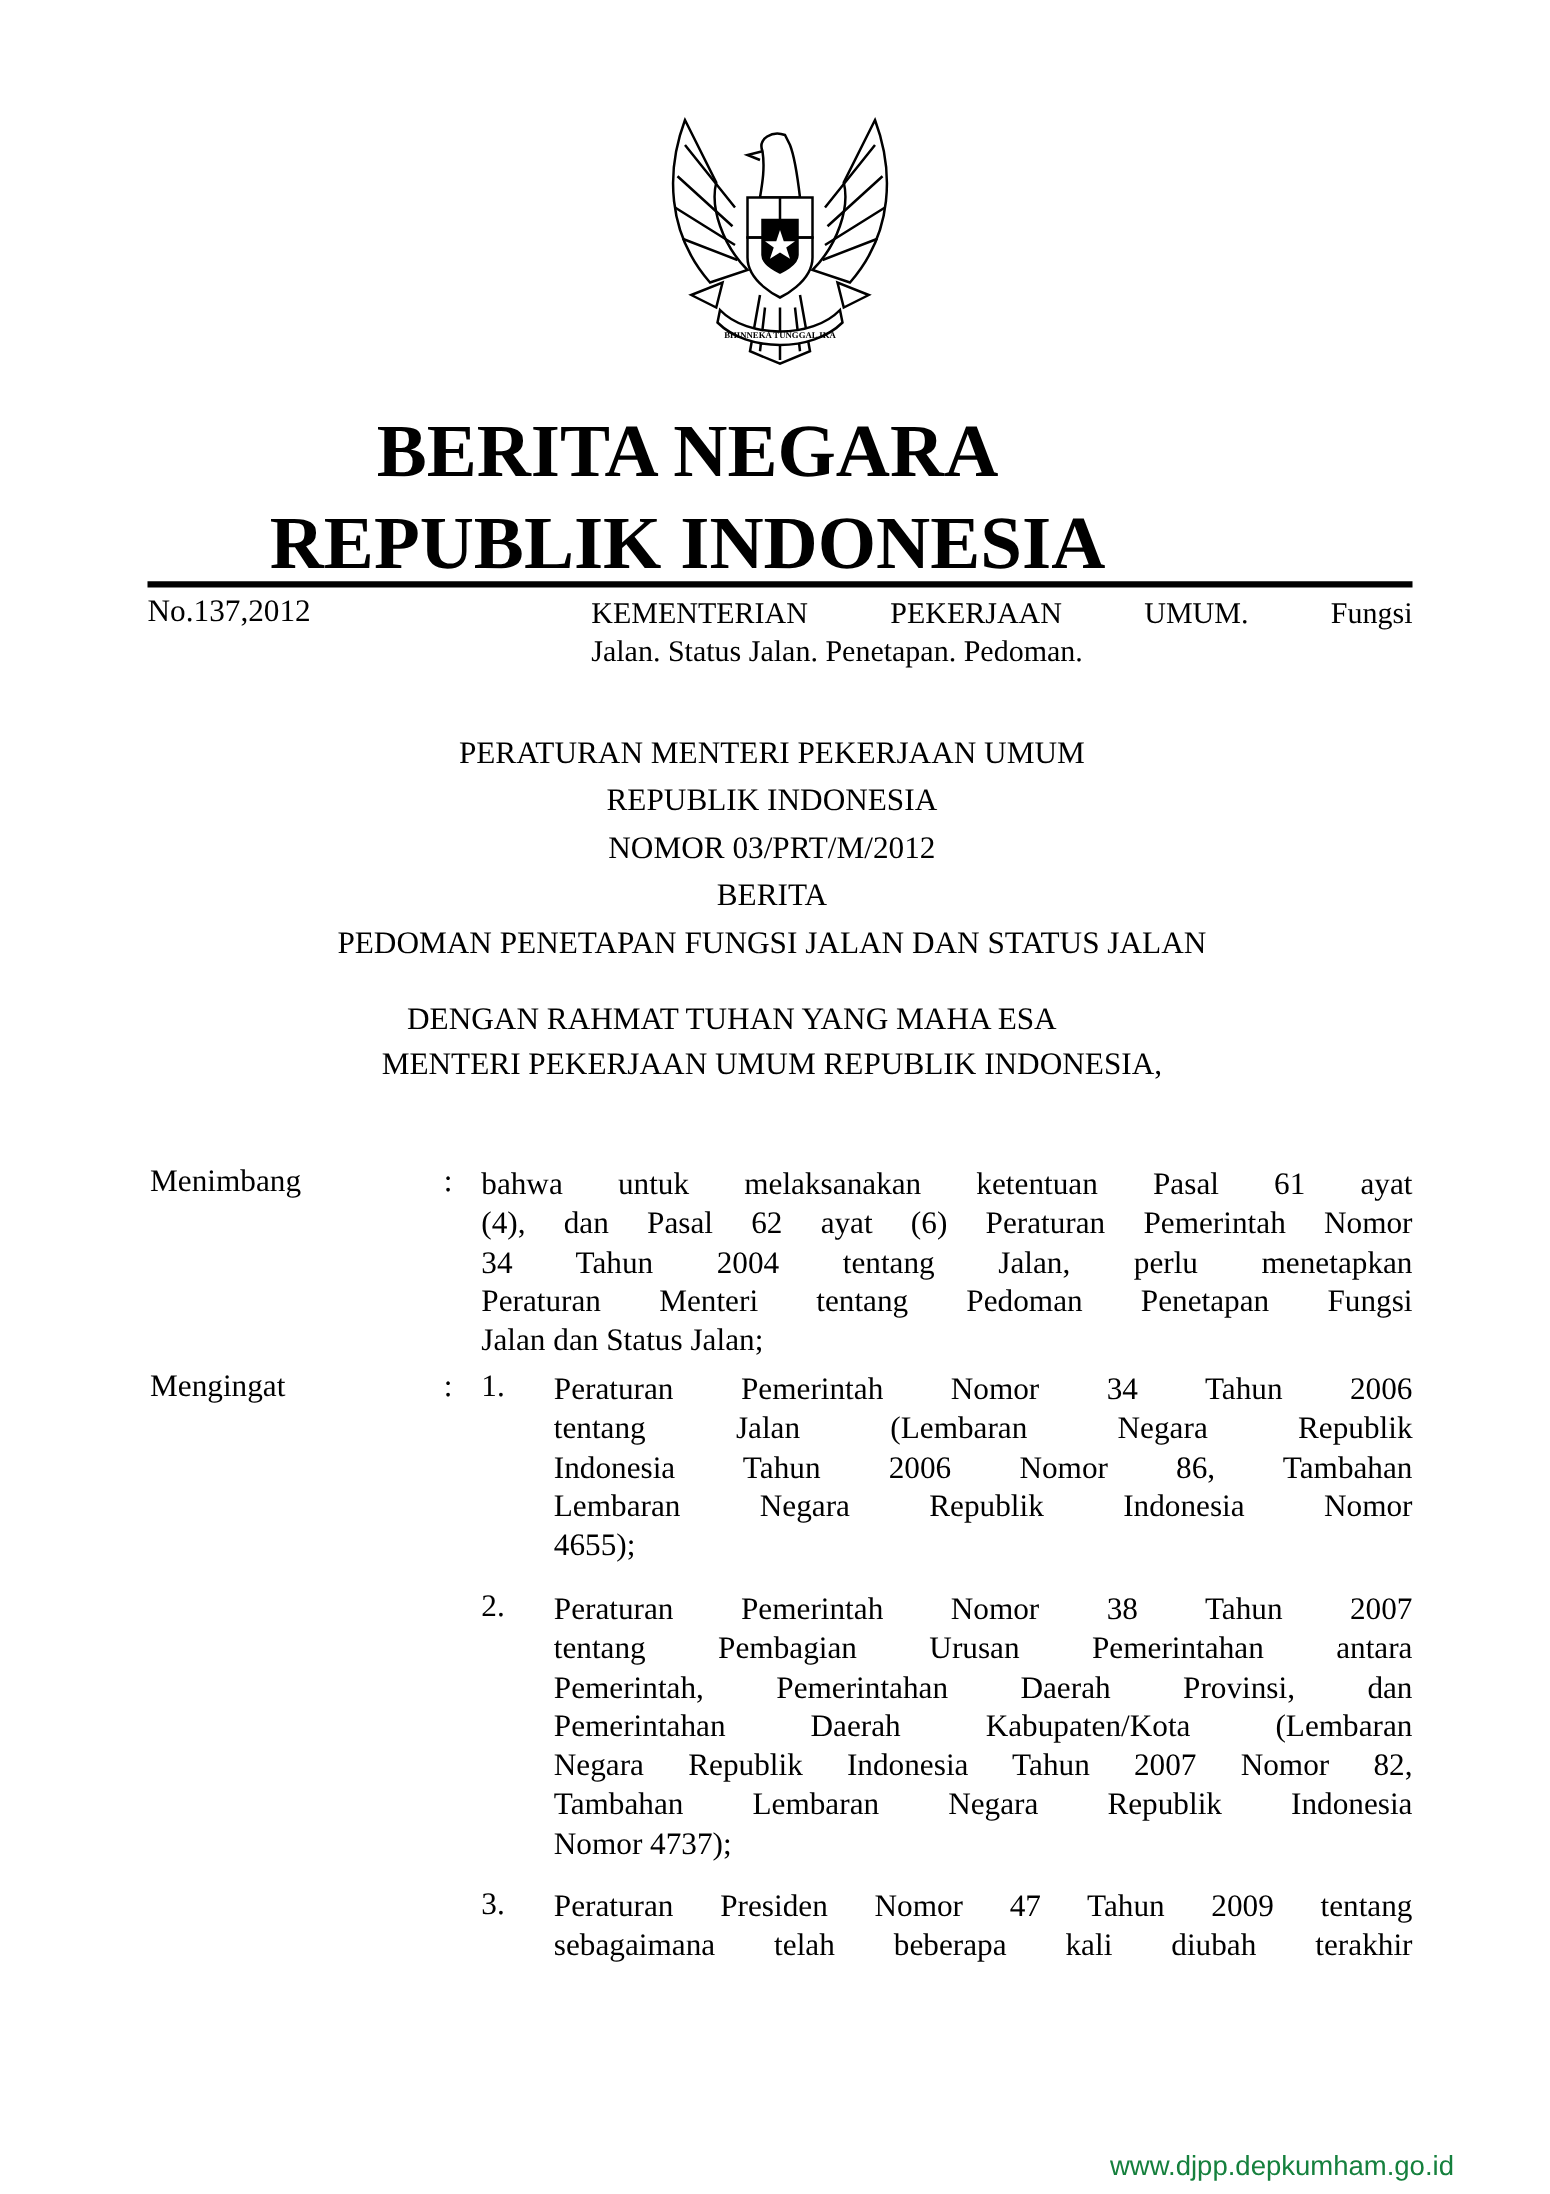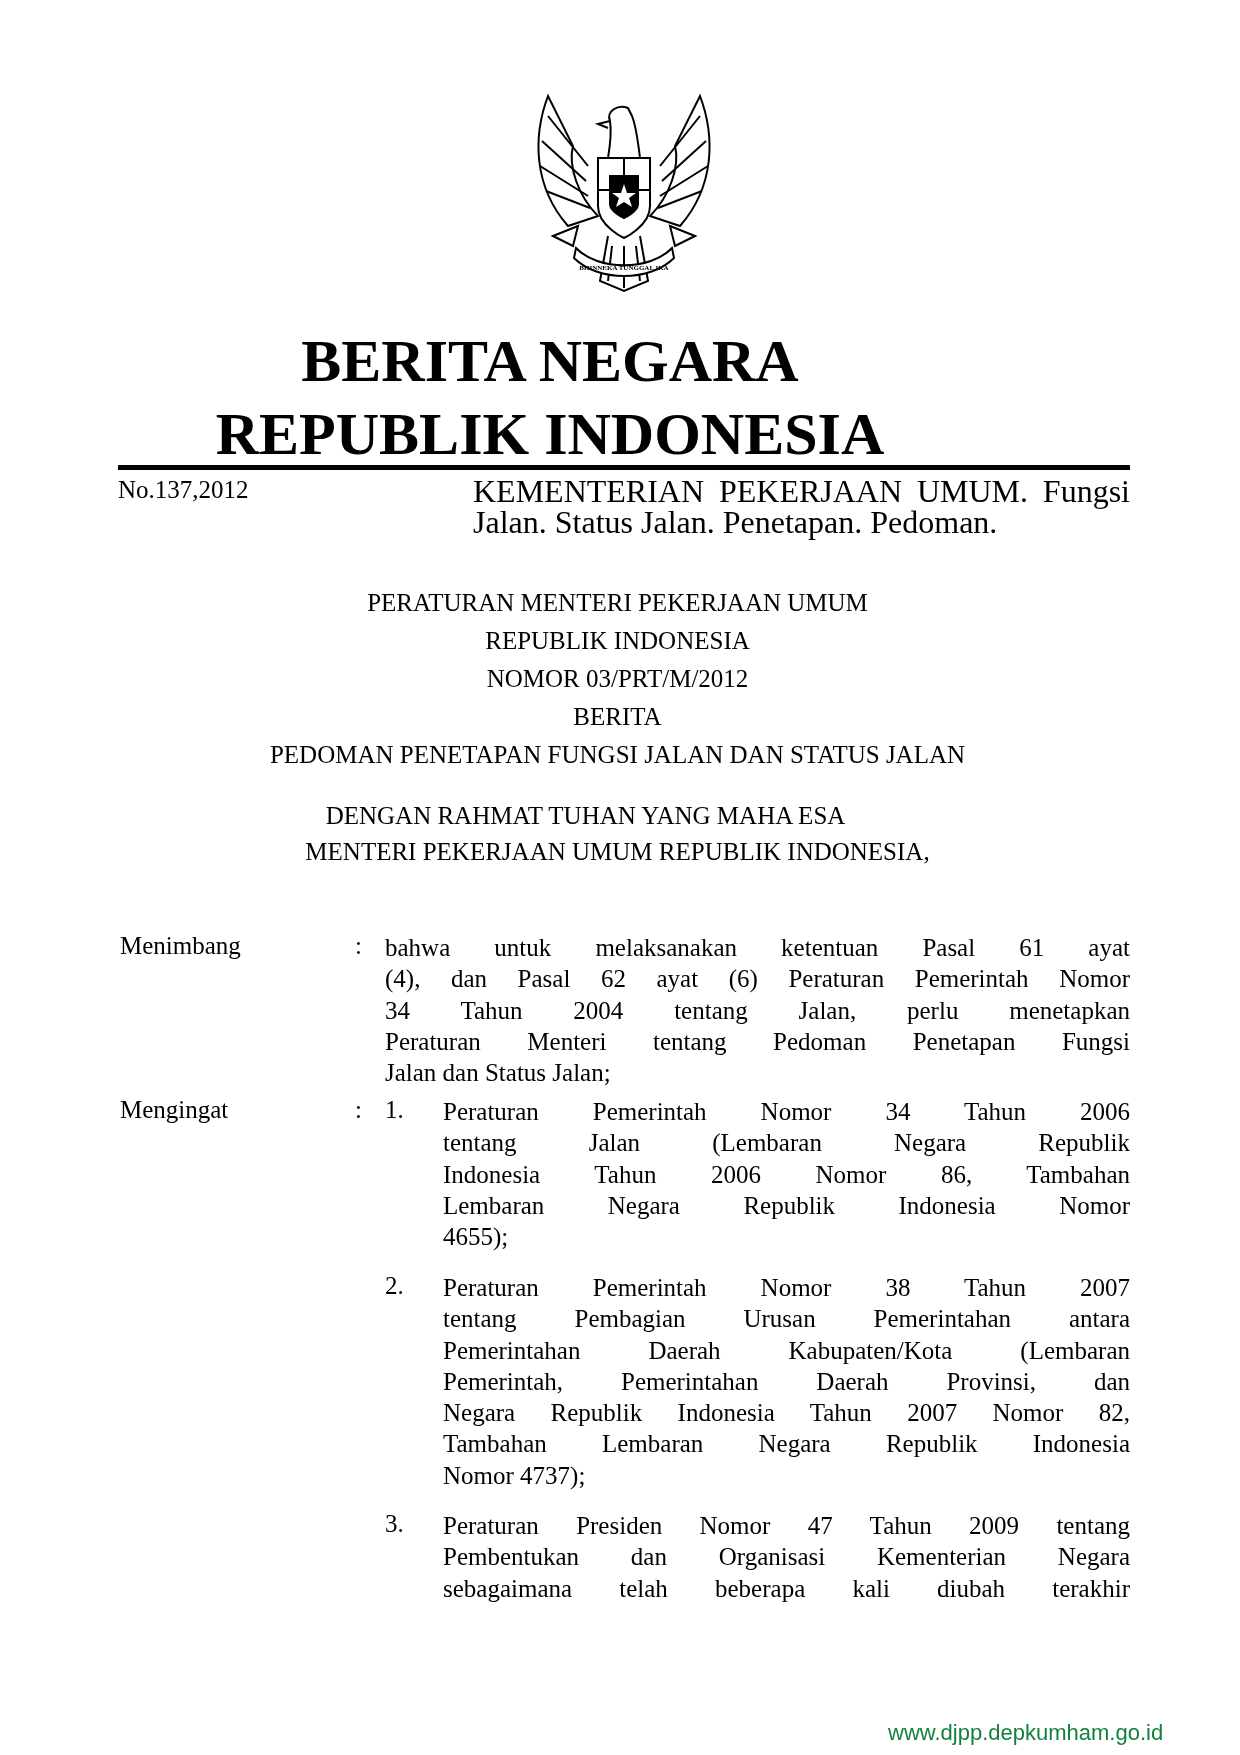--- a/index.html
+++ b/index.html
@@ -5,21 +5,21 @@
   html, body { margin:0; padding:0; background:#ffffff; }
   body { width:1240px; height:1755px; position:relative; overflow:hidden;
          font-family:"Liberation Serif","DejaVu Serif",serif; color:#000; }
   .emblem { position:absolute; left:528px; top:86px; width:192px; height:210px;font-weight:bold; }
   .masthead { position:absolute; left:0; width:1100px; text-align:center;
               font-weight:bold; font-size:60px; letter-spacing:0px; line-height:1; }
   .mh1 { top:331px; }
   .mh2 { top:404px; }
   .rule { position:absolute; left:118px; top:465px; width:1012px; height:5px; background:#000; }
   .no { position:absolute; left:118px; top:476px; font-size:25px; }
-  .subject { position:absolute; left:473px; top:476px; width:657px; font-size:32px;
+  .subject { position:absolute; left:473px; top:476px; width:657px; font-size:24px;
              line-height:31px; text-align:justify; text-align-last:left; }
   .subject .l1 { display:block; text-align:justify; text-align-last:justify; }
   .center { position:absolute; left:0; width:1235px; text-align:center; font-size:25px; }
   .label { position:absolute; left:120px; font-size:25px; }
   .colon { position:absolute; left:355px; font-size:25px; }
   .para { position:absolute; font-size:25px; line-height:31.3px; text-align:justify; }
   .para .ln { display:block; text-align:justify; text-align-last:justify; height:31.3px; white-space:nowrap; }
   .para .ln.last { text-align-last:left; }
   .num { position:absolute; font-size:25px; }
   .watermark { position:absolute; left:888px; top:1720px; font-family:"Liberation Sans","DejaVu Sans",sans-serif;
@@ -93,27 +93,26 @@
   <span class="ln">tentang Jalan (Lembaran Negara Republik</span>
   <span class="ln">Indonesia Tahun 2006 Nomor 86, Tambahan</span>
   <span class="ln">Lembaran Negara Republik Indonesia Nomor</span>
   <span class="ln last">4655);</span>
 </div>
 
 <div class="num" style="left:385px; top:1272px">2.</div>
 <div class="para" style="left:443px; top:1272px; width:687px">
   <span class="ln">Peraturan Pemerintah Nomor 38 Tahun 2007</span>
   <span class="ln">tentang Pembagian Urusan Pemerintahan antara</span>
+  <span class="ln">Pemerintah, Pemerintahan Daerah Provinsi, dan</span>
   <span class="ln">Pemerintahan Daerah Kabupaten/Kota (Lembaran</span>
-  <span class="ln">Pemerintah, Pemerintahan Daerah Provinsi, dan</span>
   <span class="ln">Negara Republik Indonesia Tahun 2007 Nomor 82,</span>
   <span class="ln">Tambahan Lembaran Negara Republik Indonesia</span>
   <span class="ln last">Nomor 4737);</span>
 </div>
 
 <div class="num" style="left:385px; top:1510px">3.</div>
 <div class="para" style="left:443px; top:1510px; width:687px">
   <span class="ln">Peraturan Presiden Nomor 47 Tahun 2009 tentang</span>
-  <span class="ln">Pembentukan dan Organisasi Kementerian Negara</span>
   <span class="ln">sebagaimana telah beberapa kali diubah terakhir</span>
 </div>
 
 <div class="watermark">www.djpp.depkumham.go.id</div>
 
 </body></html>

